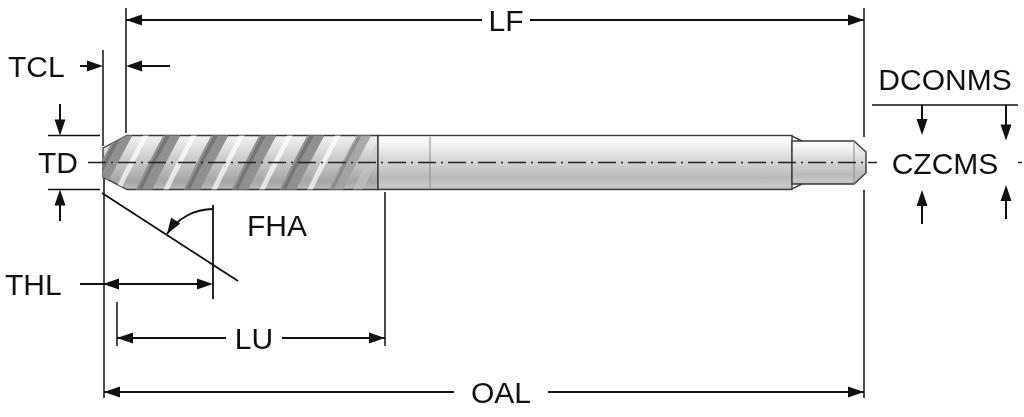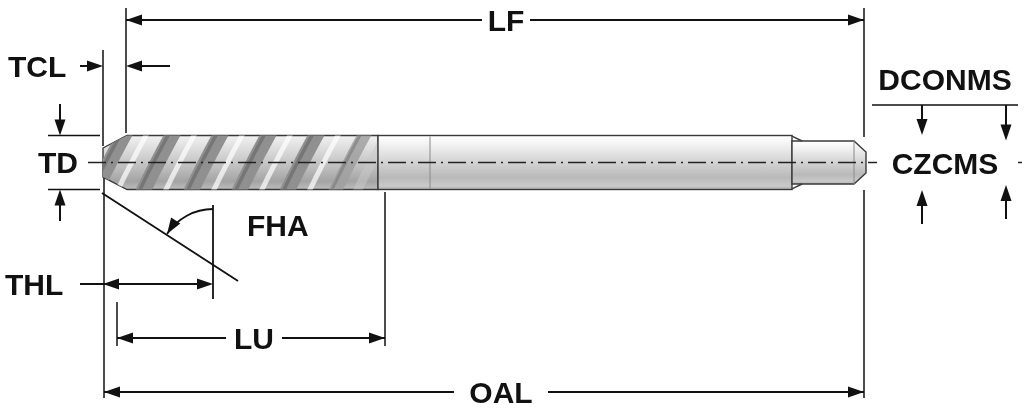--- a/index.html
+++ b/index.html
@@ -1,17 +1,17 @@
 <!DOCTYPE html>
 <html><head>
 <meta charset="utf-8">
 <style>
   html,body{margin:0;padding:0;background:#ffffff;}
   .canvas{width:1024px;height:417px;background:#ffffff;position:relative;overflow:hidden;
-          font-family:"Liberation Sans", sans-serif;font-weight:bold;}
+          font-family:"Liberation Sans", sans-serif;}
   svg{display:block;}
   text{font-family:"Liberation Sans", sans-serif;font-size:30px;fill:#111111;}
   .dl{stroke:#111111;stroke-width:2;fill:none;}
   .ext{stroke:#111111;stroke-width:1.5;fill:none;}
   .ah{fill:#111111;stroke:none;}
   .outline{stroke:#3a3a3a;stroke-width:1.4;}
   .thin{stroke:#8a8a8a;stroke-width:1;}
 </style>
 </head>
 <body>

